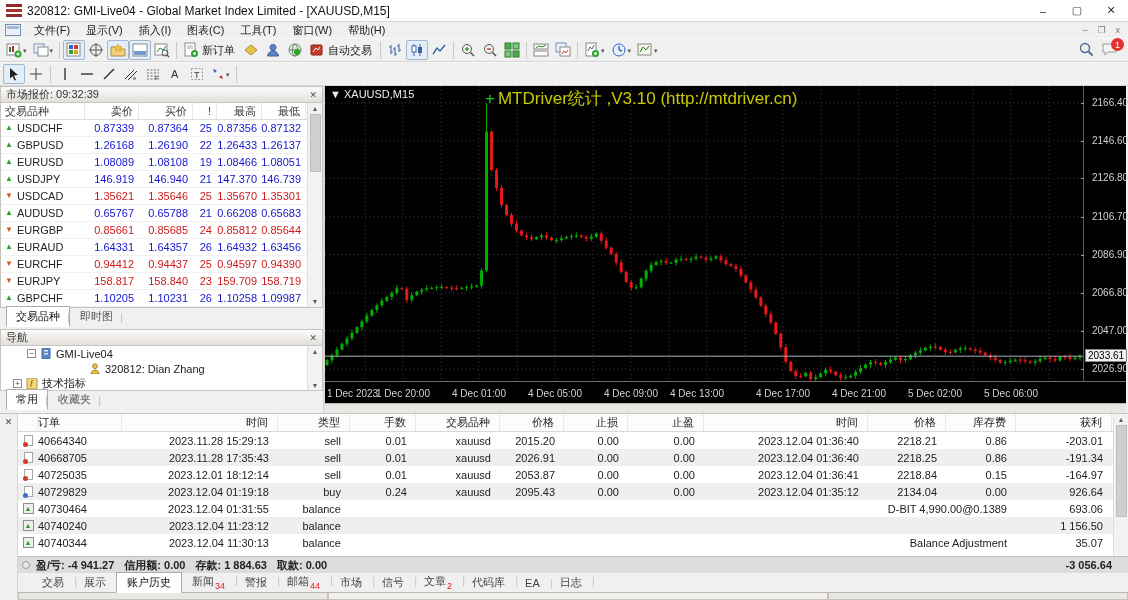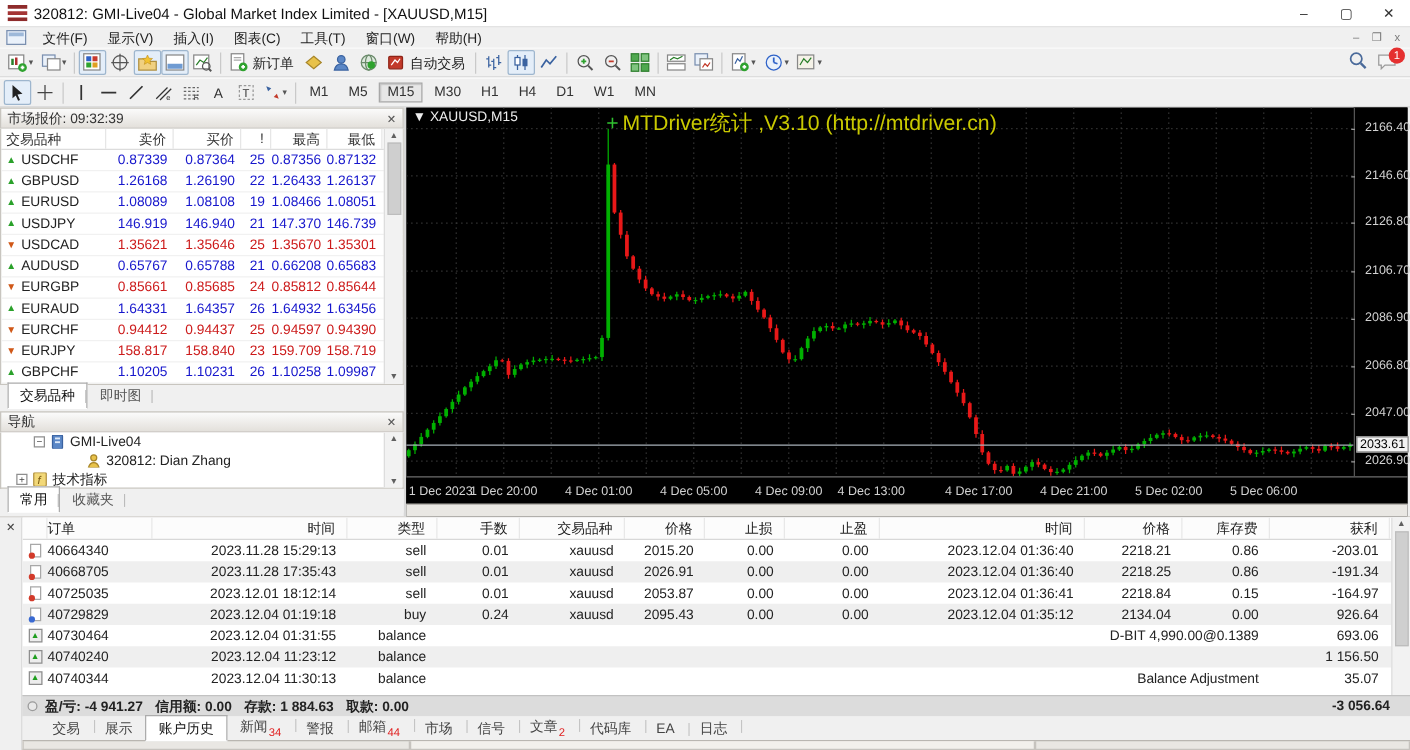--- a/index.html
+++ b/index.html
@@ -395,32 +395,20 @@
       </svg>
     </div>
   <div class="tb">
       <svg width="14" height="14">
         <path d="M2 2 l4 1.5 -2.5 2.5 z" fill="#3A62A0"></path>
         <path d="M12 12 l-4-1.5 2.5-2.5 z" fill="#C23A2A"></path>
       </svg>
       <span class="caret">▾</span>
     </div>
   <div class="tsep"></div>
-  <div style="display:flex;align-items:center;">
-
-  <span class="tf">M1</span>
-      <span class="tf">M5</span>
-      <span class="tf active">M15</span>
-      <span class="tf">M30</span>
-      <span class="tf">H1</span>
-      <span class="tf">H4</span>
-      <span class="tf">D1</span>
-      <span class="tf">W1</span>
-      <span class="tf">MN</span>
-    </div>
 </div>
 
 <div class="upper">
 
   <div class="leftcol">
 
     <div>
       <div class="panel-h">
         <span>市场报价: 09:32:39</span>
         <span class="panel-x">✕</span>
@@ -589,21 +577,21 @@
       <div class="nav-body">
         <div class="treerow" style="padding-left:26px;">
           <span class="expbox">−</span>
           <span class="tico"><svg width="12" height="11">
                 <rect x="2" y="0" width="8" height="11" rx="1" fill="#5B87C6" stroke="#3A62A0"></rect>
                 <rect x="4" y="2" width="4" height="1.5" fill="#DCE8F8"></rect>
                 <rect x="4" y="5" width="4" height="1.5" fill="#DCE8F8"></rect>
               </svg></span>
           <span>GMI-Live04</span>
         </div>
-        <div class="treerow" style="padding-left:68px;">
+        <div class="treerow" style="padding-left:88px;">
           <span class="tico"><svg width="12" height="11">
                 <circle cx="6" cy="3.2" r="2.4" fill="#E8C24A" stroke="#A8862A"></circle>
                 <path d="M1.8 11 q1-4 4.2-4 q3.2 0 4.2 4 z" fill="#E8C24A" stroke="#A8862A"></path>
               </svg></span>
           <span>320812: Dian Zhang</span>
         </div>
         <div class="treerow" style="padding-left:12px;">
           <span class="expbox">+</span>
           <span class="tico"><svg width="12" height="11">
                 <rect x="1" y="0" width="10" height="11" rx="1" fill="#F2D878" stroke="#B09040"></rect>

